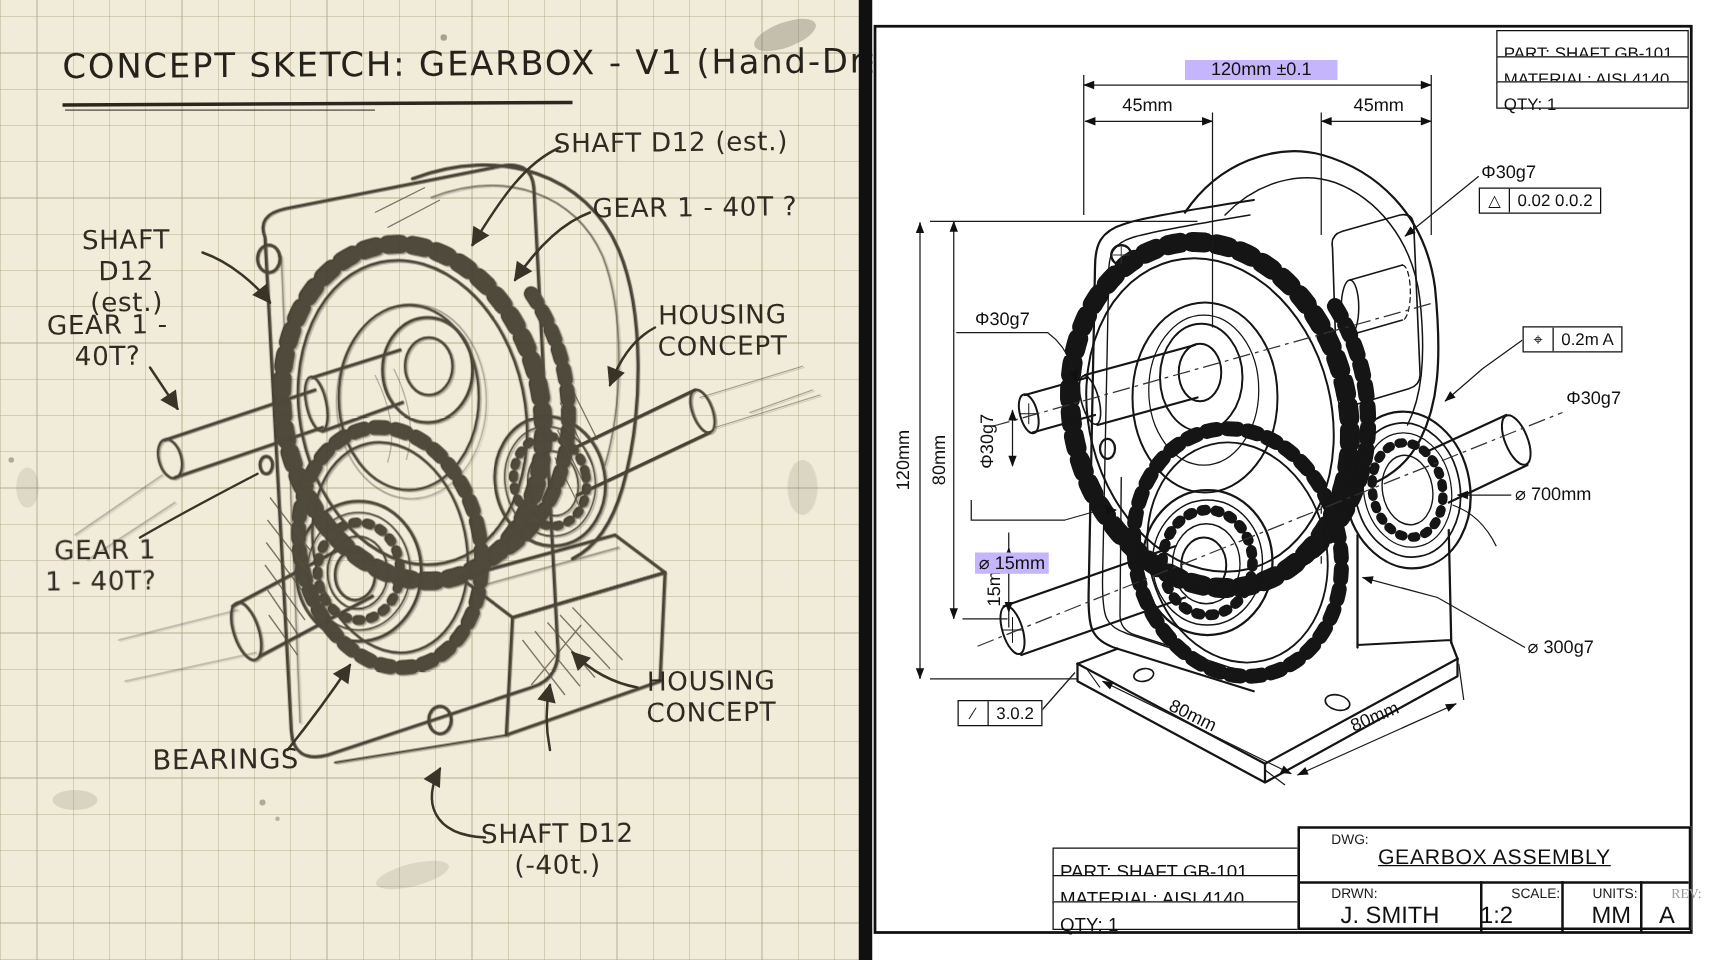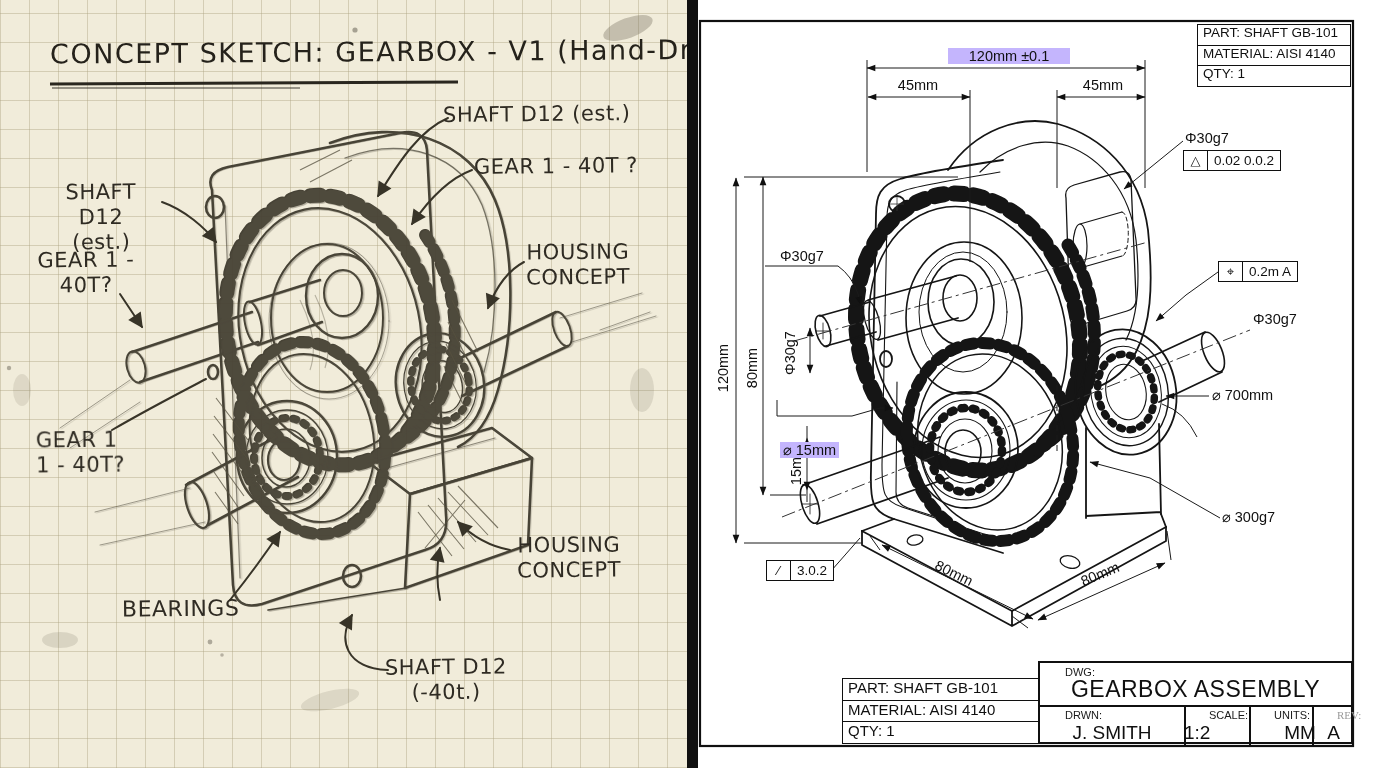--- a/index.html
+++ b/index.html
@@ -19,32 +19,32 @@
   .hand{position:absolute;color:#2f2b23;font-family:"DejaVu Sans", sans-serif;
         font-size:21px;line-height:1.18;white-space:pre-line;letter-spacing:.5px;
         transform:rotate(-.6deg);}
   .sk-title{position:absolute;left:50px;top:36px;font-size:27px;letter-spacing:1.5px;
         color:#25221b;font-family:"DejaVu Sans", sans-serif;transform:rotate(-.4deg);white-space:nowrap;}
   
   .cadtxt{position:absolute;color:#101010;font-size:14.5px;white-space:nowrap;}
   .cadtxt.bgw{background:#c4b5fd;padding:0 3px;}
   .rot90{transform:rotate(-90deg);transform-origin:center center;text-align:center;}
   .cell{position:absolute;border:1.6px solid #101010;background:#fff;box-sizing:border-box;
-        font-size:13.5px;color:#101010;padding:0 0 0 5px;white-space:nowrap;}
+        font-size:13.5px;color:#101010;padding:10px 0 0 5px;white-space:nowrap;}
   
   .fcf{position:absolute;display:flex;border:1.5px solid #101010;background:#fff;
        box-sizing:border-box;height:21px;align-items:stretch;font-size:13.5px;color:#101010;}
   .fcf .sym{width:23px;display:flex;align-items:center;justify-content:center;
        border-right:1.5px solid #101010;font-size:13px;}
   .fcf .val{display:flex;align-items:center;padding:0 6px;white-space:nowrap;}
   
   .tb{position:absolute;box-sizing:border-box;border:2px solid #101010;background:#fff;}
   .tb-label{position:absolute;font-size:11px;color:#1a1a1a;margin-left:20px;}
   .tb-label.grey{color:#9a9a9a;font-family:Liberation Serif, serif;}
-  .tb-big{position:absolute;font-size:23px;color:#101010;letter-spacing:.5px;white-space:nowrap;}
+  .tb-big{position:absolute;font-size:17px;color:#101010;letter-spacing:.5px;white-space:nowrap;text-decoration:underline;}
   .tb-val{position:absolute;font-size:19px;color:#101010;white-space:nowrap;}
 </style>
 </head>
 <body>
 
 <div id="sketch-panel">
   <svg width="687" height="768" viewBox="0 0 687 768">
     <defs>
       <marker id="ska" viewBox="0 0 12 12" refX="10" refY="6" markerWidth="9" markerHeight="9" orient="auto">
         <path d="M1,1 L11,6 L1,11 z" fill="#383428"></path>
@@ -163,21 +163,21 @@
 
   <div class="sk-title">CONCEPT SKETCH: GEARBOX - V1 (Hand-Drawn)</div>
   <div class="hand" style="left:443px;top:102px;">SHAFT D12 (est.)</div>
   <div class="hand" style="left:474px;top:154px;">GEAR 1 - 40T ?</div>
   <div class="hand" style="left:40px;top:180px;width:122px;text-align:center;">SHAFT D12
 (est.)</div>
   <div class="hand" style="left:30px;top:248px;width:112px;text-align:center;">GEAR 1 -
 40T?</div>
   <div class="hand" style="left:518px;top:240px;width:120px;text-align:center;">HOUSING
 CONCEPT</div>
-  <div class="hand" style="left:36px;top:428px;">GEAR 1
+  <div class="hand" style="left:36px;top:428px;text-align:right;">GEAR 1
 1 - 40T?</div>
   <div class="hand" style="left:506px;top:533px;width:126px;text-align:center;">HOUSING
 CONCEPT</div>
   <div class="hand" style="left:122px;top:596px;font-size:22px;">BEARINGS</div>
   <div class="hand" style="left:382px;top:655px;width:128px;text-align:center;">SHAFT D12
 (-40t.)</div>
 </div>
 
 <div id="divider"></div>
 
@@ -350,17 +350,17 @@
     <div style="position:absolute;left:144px;top:42px;height:41px;border-left:2px solid #101010;"></div>
     <div style="position:absolute;left:209px;top:42px;height:41px;border-left:2px solid #101010;"></div>
     <div style="position:absolute;left:272px;top:42px;height:41px;border-left:2px solid #101010;"></div>
     <div class="tb-label" style="left:5px;top:3px;">DWG:</div>
     <div class="tb-big" style="left:0;top:13px;width:100%;text-align:center;">GEARBOX ASSEMBLY</div>
     <div class="tb-label" style="left:5px;top:46px;">DRWN:</div>
     <div class="tb-val" style="left:0;top:59px;width:144px;text-align:center;">J. SMITH</div>
     <div class="tb-label" style="left:149px;top:46px;">SCALE:</div>
     <div class="tb-val" style="left:144px;top:59px;width:65px;">1:2</div>
     <div class="tb-label" style="left:214px;top:46px;">UNITS:</div>
-    <div class="tb-val" style="left:209px;top:59px;width:80px;text-align:center;margin-left:11px;">MM</div>
+    <div class="tb-val" style="left:209px;top:59px;width:80px;text-align:center;">MM</div>
     <div class="tb-label grey" style="left:277px;top:46px;">REV:</div>
     <div class="tb-val" style="left:272px;top:59px;width:43px;text-align:center;">A</div>
   </div>
 </div>
 
 </body></html>

